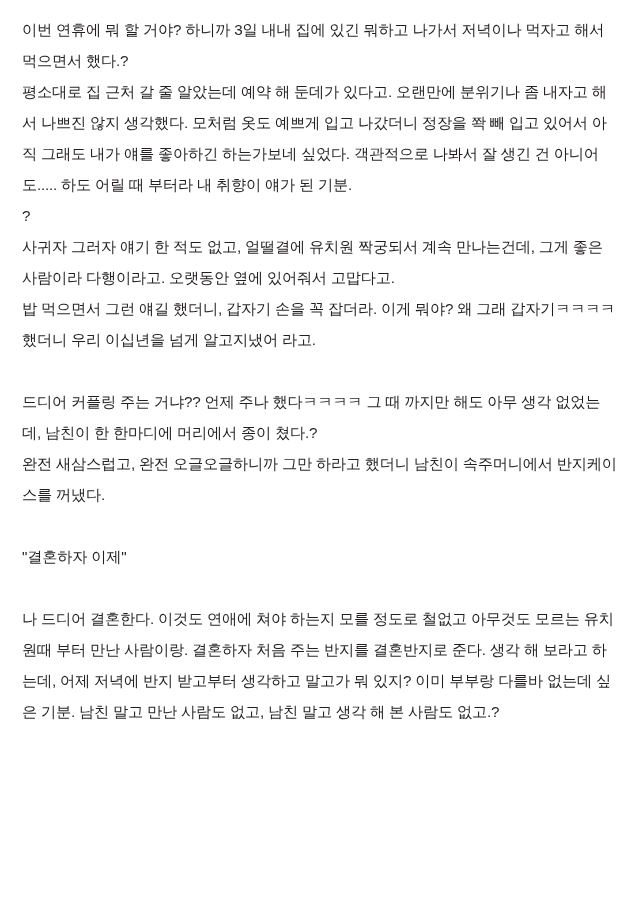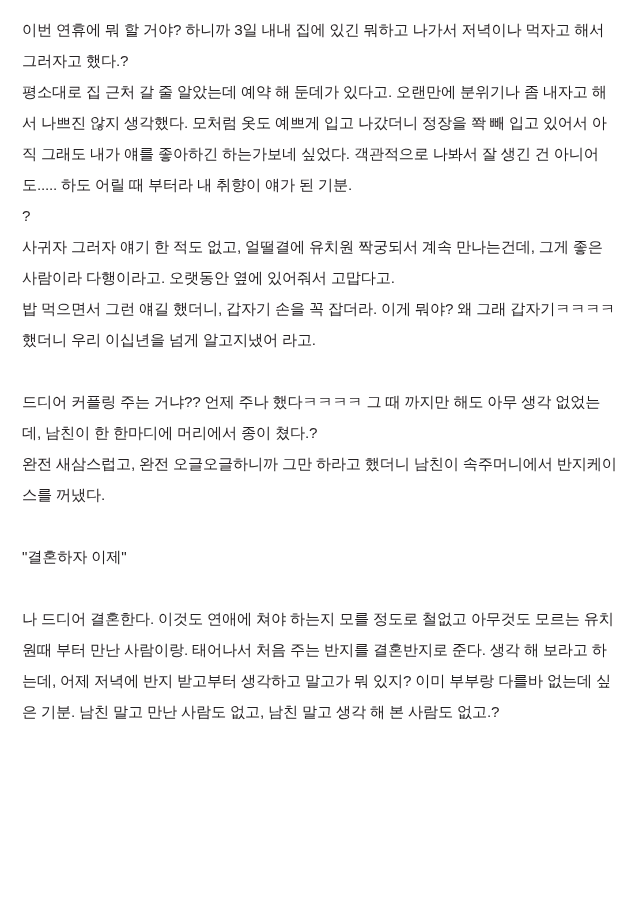--- a/index.html
+++ b/index.html
@@ -38,21 +38,21 @@
     margin: 0;
     white-space: pre-wrap;
   }
 </style>
 </head>
 <body>
 
 <div id="page">
   <div class="doc">
 
-    <p class="para">이번 연휴에 뭐 할 거야? 하니까 3일 내내 집에 있긴 뭐하고 나가서 저녁이나 먹자고 해서 그러자고 했다.?</p>
+    <p class="para">이번 연휴에 뭐 할 거야? 하니까 3일 내내 집에 있긴 뭐하고 나가서 저녁이나 먹자고 해서 먹으면서 했다.?</p>
 
     <p class="para">평소대로 집 근처 갈 줄 알았는데 예약 해 둔데가 있다고. 오랜만에 분위기나 좀 내자고 해서 나쁘진 않지 생각했다. 모처럼 옷도 예쁘게 입고 나갔더니 정장을 쫙 빼 입고 있어서 아직 그래도 내가 얘를 좋아하긴 하는가보네 싶었다. 객관적으로 나봐서 잘 생긴 건 아니어도..... 하도 어릴 때 부터라 내 취향이 얘가 된 기분.</p>
 
     <p class="para">?</p>
 
     <p class="para">사귀자 그러자 얘기 한 적도 없고, 얼떨결에 유치원 짝궁되서 계속 만나는건데, 그게 좋은 사람이라 다행이라고. 오랫동안 옆에 있어줘서 고맙다고.</p>
 
     <p class="para">밥 먹으면서 그런 얘길 했더니, 갑자기 손을 꼭 잡더라. 이게 뭐야? 왜 그래 갑자기ㅋㅋㅋㅋ 했더니 우리 이십년을 넘게 알고지냈어 라고.</p>
 
     <div class="gap-md"></div>
@@ -60,16 +60,16 @@
     <p class="para">드디어 커플링 주는 거냐?? 언제 주나 했다ㅋㅋㅋㅋ 그 때 까지만 해도 아무 생각 없었는데, 남친이 한 한마디에 머리에서 종이 쳤다.?</p>
 
     <p class="para">완전 새삼스럽고, 완전 오글오글하니까 그만 하라고 했더니 남친이 속주머니에서 반지케이스를 꺼냈다.</p>
 
     <div class="gap-md"></div>
 
     <p class="quote">"결혼하자 이제"</p>
 
     <div class="gap-md"></div>
 
-    <p class="para">나 드디어 결혼한다. 이것도 연애에 쳐야 하는지 모를 정도로 철없고 아무것도 모르는 유치원때 부터 만난 사람이랑. 태어나서 처음 주는 반지를 결혼반지로 준다. 생각 해 보라고 하는데, 어제 저녁에 반지 받고부터 생각하고 말고가 뭐 있지? 이미 부부랑 다를바 없는데 싶은 기분. 남친 말고 만난 사람도 없고, 남친 말고 생각 해 본 사람도 없고.?</p>
+    <p class="para">나 드디어 결혼한다. 이것도 연애에 쳐야 하는지 모를 정도로 철없고 아무것도 모르는 유치원때 부터 만난 사람이랑. 결혼하자 처음 주는 반지를 결혼반지로 준다. 생각 해 보라고 하는데, 어제 저녁에 반지 받고부터 생각하고 말고가 뭐 있지? 이미 부부랑 다를바 없는데 싶은 기분. 남친 말고 만난 사람도 없고, 남친 말고 생각 해 본 사람도 없고.?</p>
 
   </div>
 </div>
 
 </body></html>

